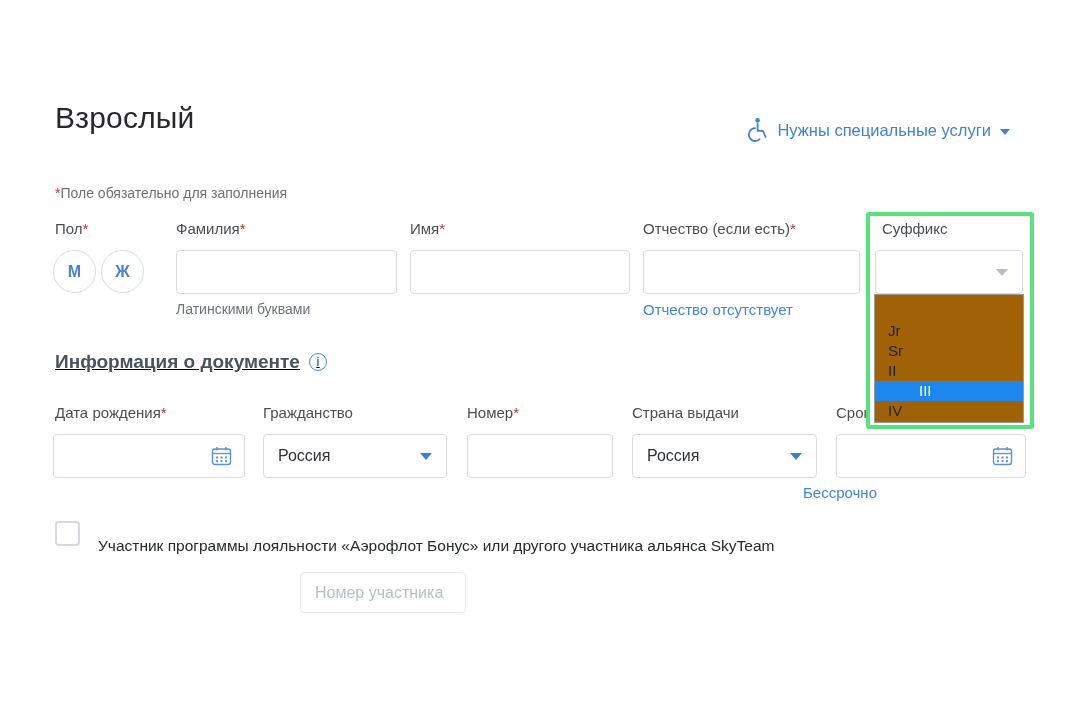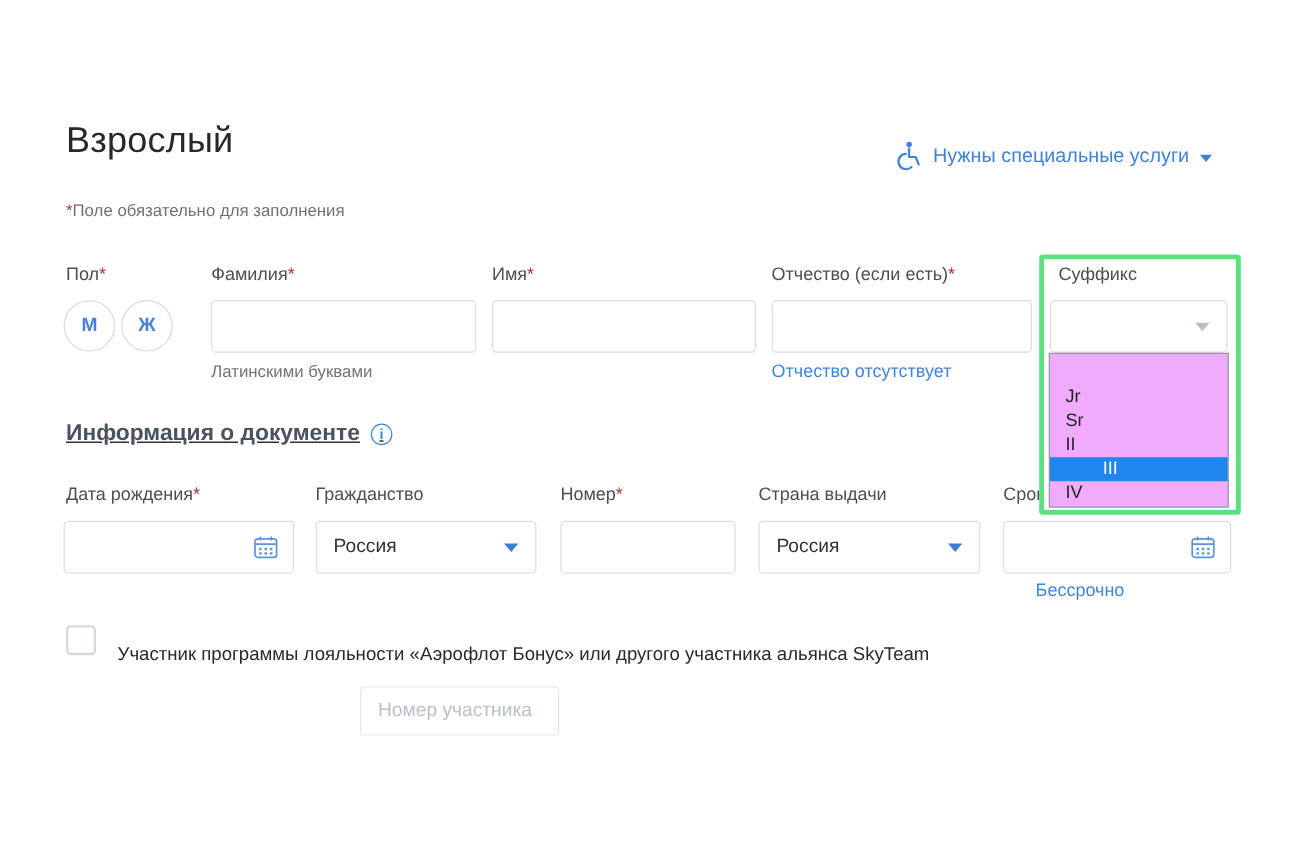--- a/index.html
+++ b/index.html
@@ -49,21 +49,21 @@
   
   .section-header{display:flex;align-items:center;gap:9px;}
   .section-header .txt{font-size:19px;font-weight:700;color:#49525f;}
   .info-icon{
     width:18px;height:18px;border:1.6px solid #3e86d8;border-radius:50%;box-sizing:border-box;
     display:inline-flex;align-items:center;justify-content:center;
     font-size:12px;font-weight:600;color:#3e86d8;cursor:pointer;line-height:1;
   }
   
   .dropdown-panel{
-    position:absolute;left:874px;top:294px;width:150px;background:#f0abfc;
+    position:absolute;left:874px;top:294px;width:150px;background:#a16207;
     border:1px solid #979ba0;box-sizing:border-box;z-index:10;list-style:none;margin:0;padding:0 0 1px 0;
   }
   .dropdown-panel li{height:20px;line-height:20px;padding-left:13px;font-size:15px;color:#1f2124;cursor:pointer;}
   .dropdown-panel li.blank{height:26px;}
   .dropdown-panel li.selected{background:#1e87ee;color:#fff;padding-left:44px;}
   
   .green-box{
     position:absolute;left:866px;top:212px;width:168px;height:217px;border:4px solid #58e27d;
     border-radius:3px;box-sizing:border-box;z-index:20;pointer-events:none;
   }
@@ -93,21 +93,21 @@
         <path d="M13.6 6.8 V13.8 H19 L21.6 20" stroke="#3f82d8" stroke-width="1.8" stroke-linecap="round" stroke-linejoin="round" fill="none"></path>
         <path d="M15.6 22.2 A6.4 6.4 0 1 1 10.9 11.2" stroke="#3f82d8" stroke-width="1.8" stroke-linecap="round" fill="none"></path>
       </svg>
     </span>
     <span class="txt">Нужны специальные услуги</span>
     <span class="caret"></span>
   </div>
 
   <div class="abs page-title" style="left:55px;top:101px;">Взрослый</div>
 
-  <div class="abs required-note" style="left:55px;top:167px;">
+  <div class="abs required-note" style="left:55px;top:185px;">
     <span class="req">*</span><span>Поле обязательно для заполнения</span>
   </div>
 
   <div class="abs field-label" style="left:55px;top:220px;">
     <span>Пол</span><span class="req">*</span>
   </div>
   <div class="circle-btn" style="left:53px;top:250px;">
     <span>М</span>
   </div>
   <div class="circle-btn" style="left:101px;top:250px;">
@@ -210,20 +210,20 @@
       <g fill="#5b93d8" stroke="none">
         <rect x="5" y="10.5" width="2" height="2"></rect>
           <rect x="9.5" y="10.5" width="2" height="2"></rect>
           <rect x="14" y="10.5" width="2" height="2"></rect>
         <rect x="5" y="14.2" width="2" height="2"></rect>
           <rect x="9.5" y="14.2" width="2" height="2"></rect>
           <rect x="14" y="14.2" width="2" height="2"></rect>
       </g>
     </svg>
   </div>
-  <div class="abs link" style="left:863px;top:484px;">Бессрочно</div>
+  <div class="abs link" style="left:803px;top:484px;">Бессрочно</div>
 
   <span class="checkbox" style="left:55px;top:521px;"></span>
   <div class="abs checkbox-label" style="left:98px;top:525px;">Участник программы лояльности «Аэрофлот Бонус» или другого участника альянса SkyTeam</div>
 
   <input class="member-input" style="left: 300px; top: 572px; width: 166px;" type="text" placeholder="Номер участника">
 
 </div>
 
 </body></html>

